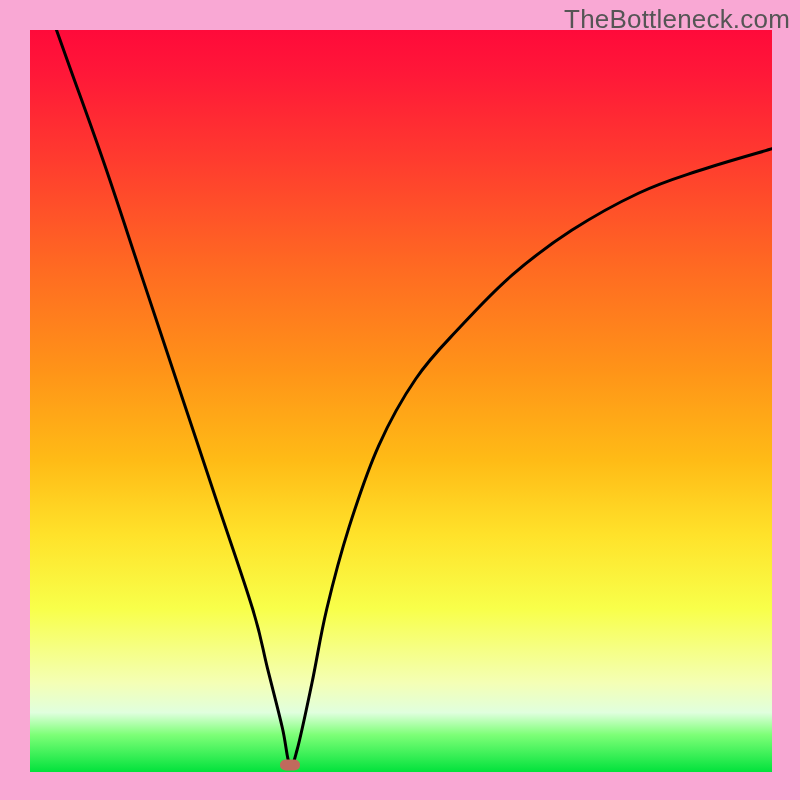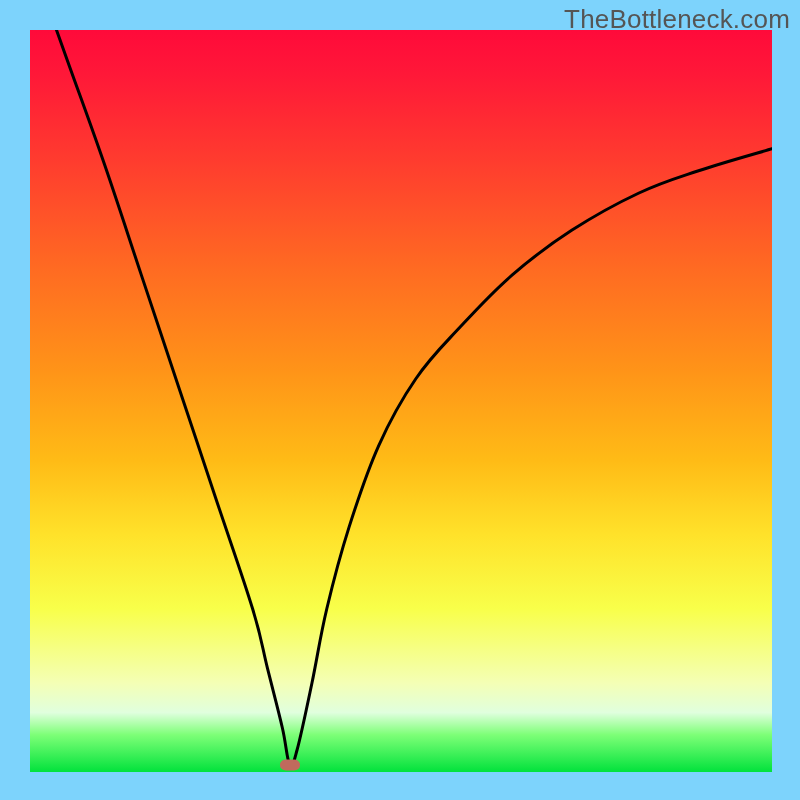--- a/index.html
+++ b/index.html
@@ -8,21 +8,21 @@
     width: 800px;
     height: 800px;
     background: #000;
     overflow: hidden;
     font-family: Arial, Helvetica, sans-serif;
   }
   .outer {
     position: relative;
     width: 800px;
     height: 800px;
-    background: #7dd3fc;
+    background: #f9a8d4;
     text-decoration: underline;
   }
   .watermark {
     position: absolute;
     top: 4px;
     right: 10px;
     color: #555;
     font-size: 26px;
     font-weight: 500;
     letter-spacing: 0.2px;

